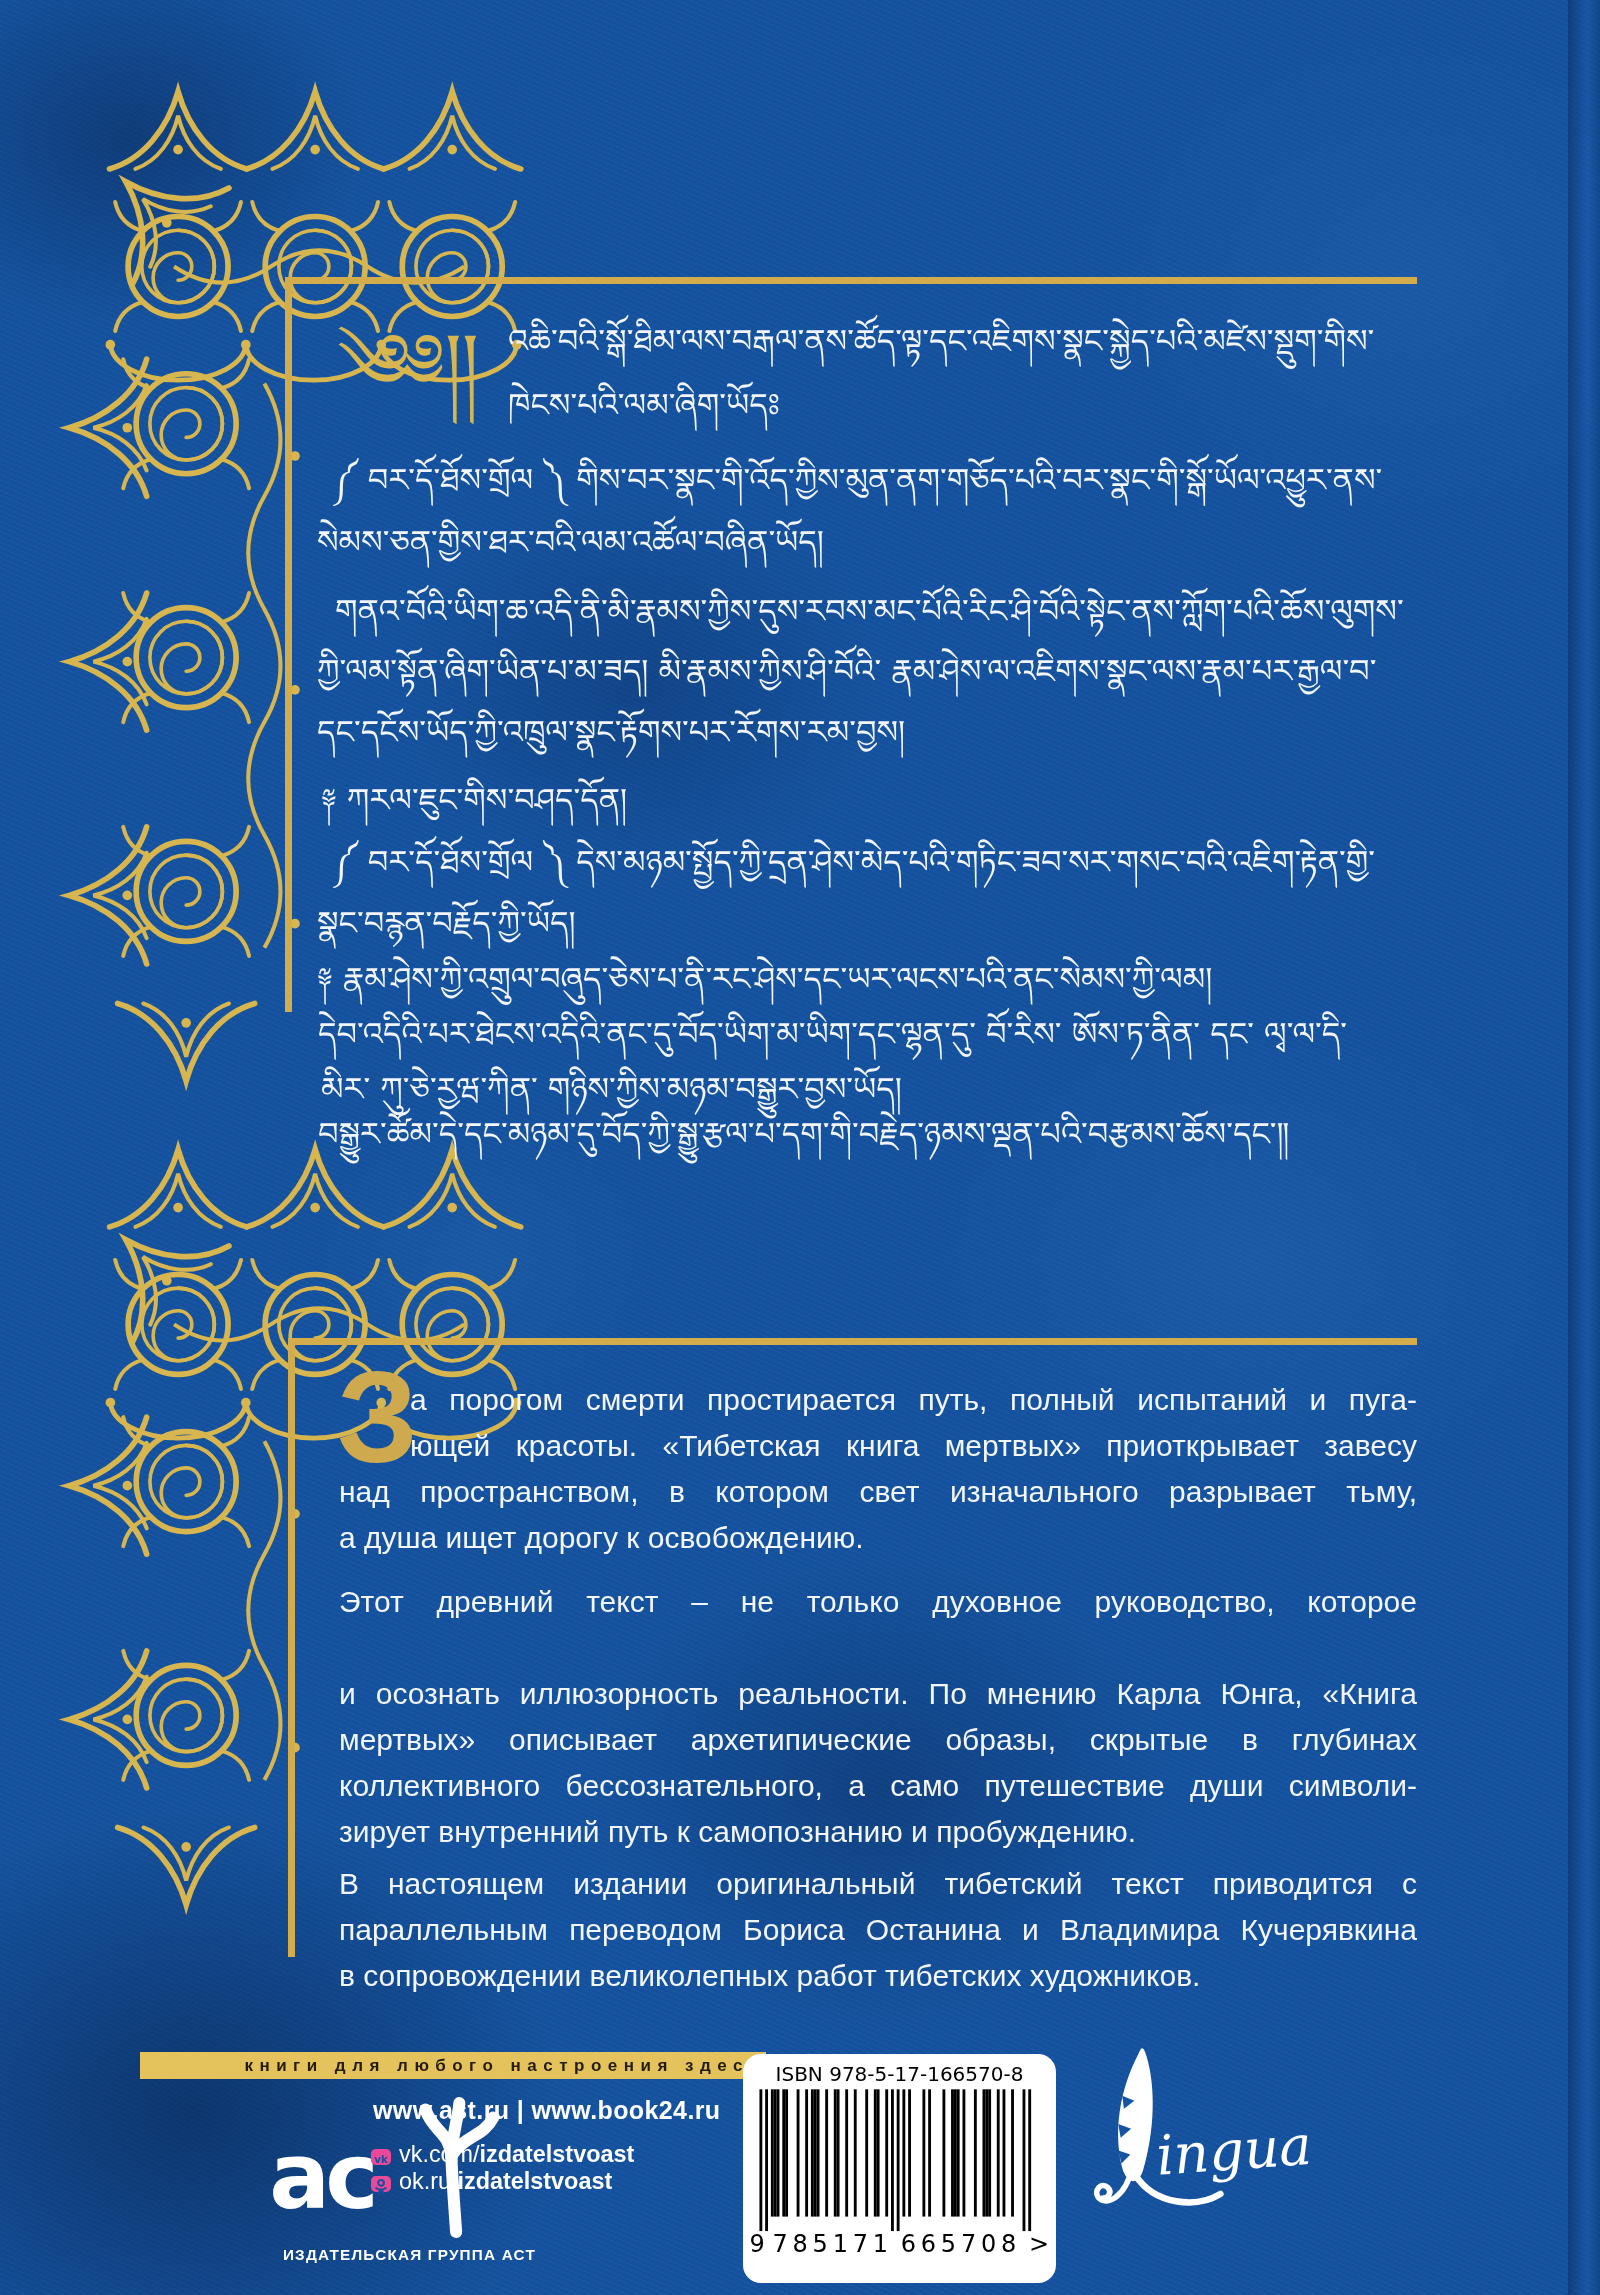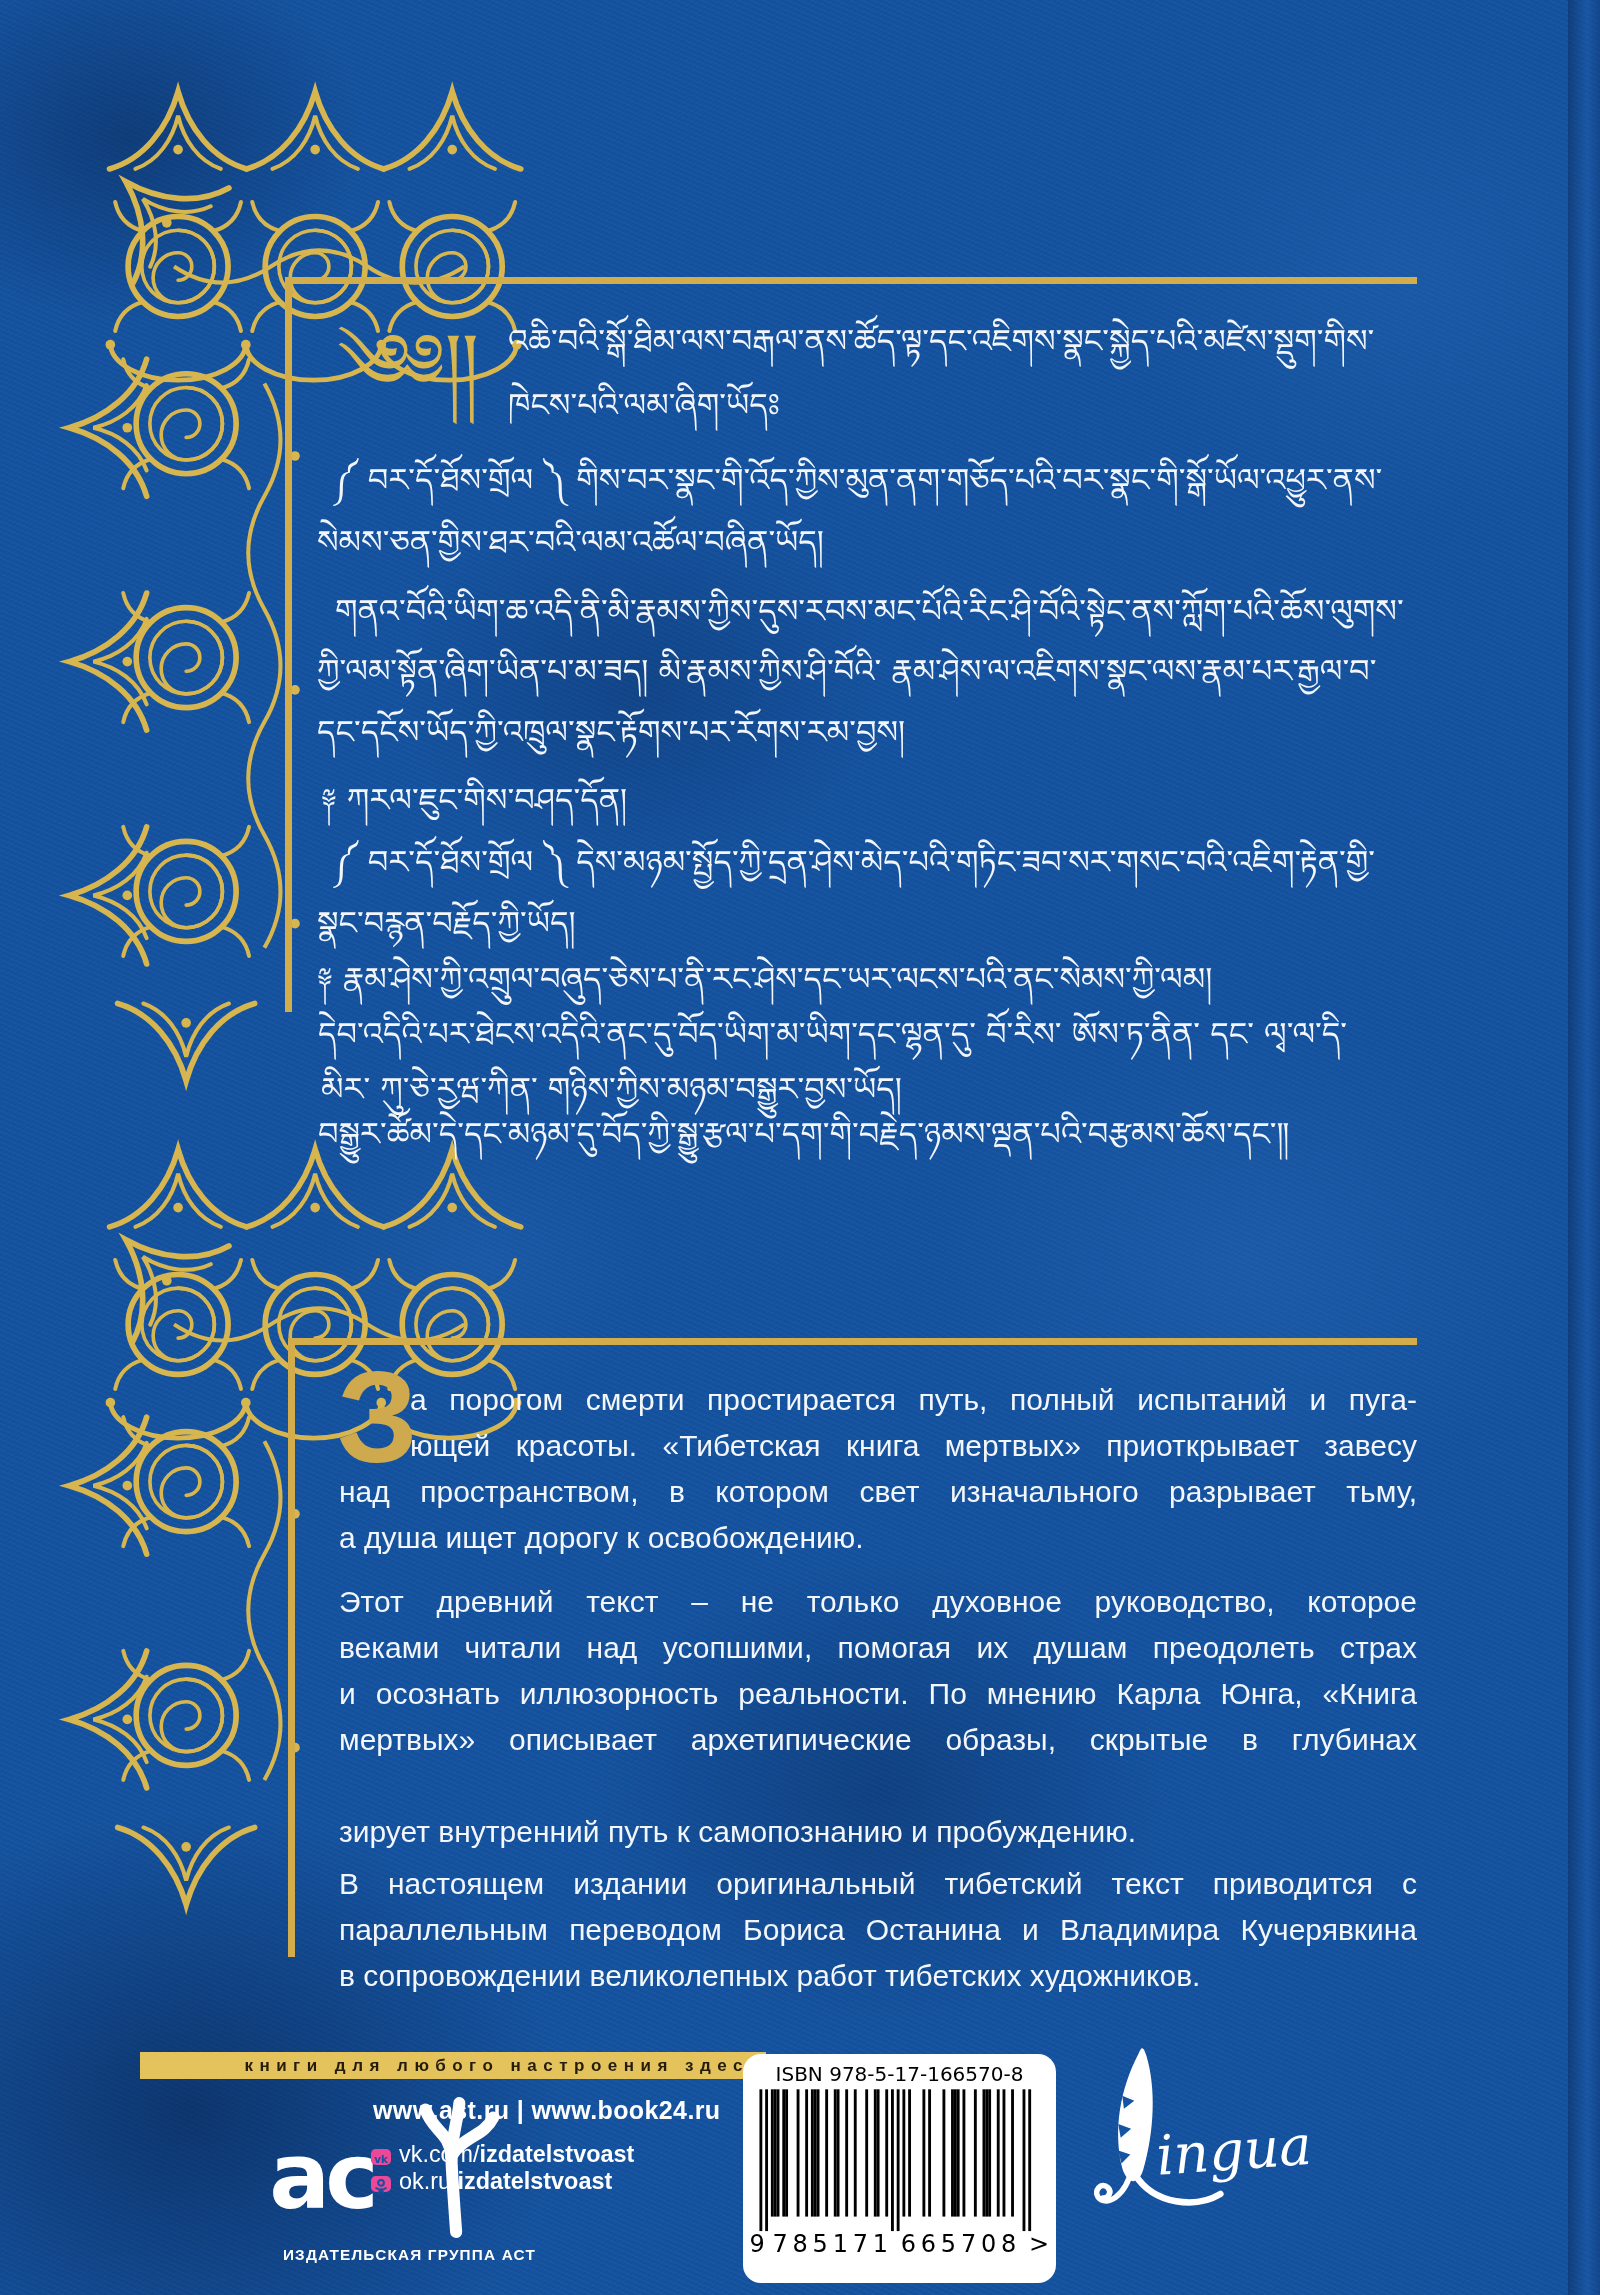--- a/index.html
+++ b/index.html
@@ -195,23 +195,23 @@
   <div class="tib" style="left:318px; top:1114px;">བསྒྱུར་ཚོམ་དེ་དང་མཉམ་དུ་བོད་ཀྱི་སྒྱུ་རྩལ་པ་དག་གི་བརྗེད་ཉམས་ལྡན་པའི་བརྩམས་ཆོས་དང་༎</div>
 
   <div class="dropcap">З</div>
 
   <div class="ru-line indent" style="top:1380px;">а порогом смерти простирается путь, полный испытаний и пуга-</div>
   <div class="ru-line indent" style="top:1426px;">ющей красоты. «Тибетская книга мертвых» приоткрывает завесу</div>
   <div class="ru-line" style="top:1472px;">над пространством, в котором свет изначального разрывает тьму,</div>
   <div class="ru-line last" style="top:1518px;">а душа ищет дорогу к освобождению.</div>
 
   <div class="ru-line" style="top:1582px;">Этот древний текст – не только духовное руководство, которое</div>
-  <div class="ru-line" style="top:1628px;">веками читали над усопшими, помогая их душам преодолеть страх</div>
   <div class="ru-line" style="top:1674px;">и осознать иллюзорность реальности. По мнению Карла Юнга, «Книга</div>
   <div class="ru-line" style="top:1720px;">мертвых» описывает архетипические образы, скрытые в глубинах</div>
+  <div class="ru-line" style="top:1766px;">коллективного бессознательного, а само путешествие души символи-</div>
   <div class="ru-line last" style="top:1812px;">зирует внутренний путь к самопознанию и пробуждению.</div>
 
   <div class="ru-line" style="top:1864px;">В настоящем издании оригинальный тибетский текст приводится с</div>
   <div class="ru-line" style="top:1910px;">параллельным переводом Бориса Останина и Владимира Кучерявкина</div>
   <div class="ru-line last" style="top:1956px;text-align:center;">в сопровождении великолепных работ тибетских художников.</div>
 
   <div id="promo-banner">книги для любого настроения здесь</div>
 
   <svg style="position:absolute; left:266px; top:2087px;" width="274" height="153" viewBox="0 0 340 190">
     <text x="4" y="150" font-family="DejaVu Sans, sans-serif" font-weight="bold" font-size="112" fill="#ffffff" letter-spacing="-6">ас</text>

